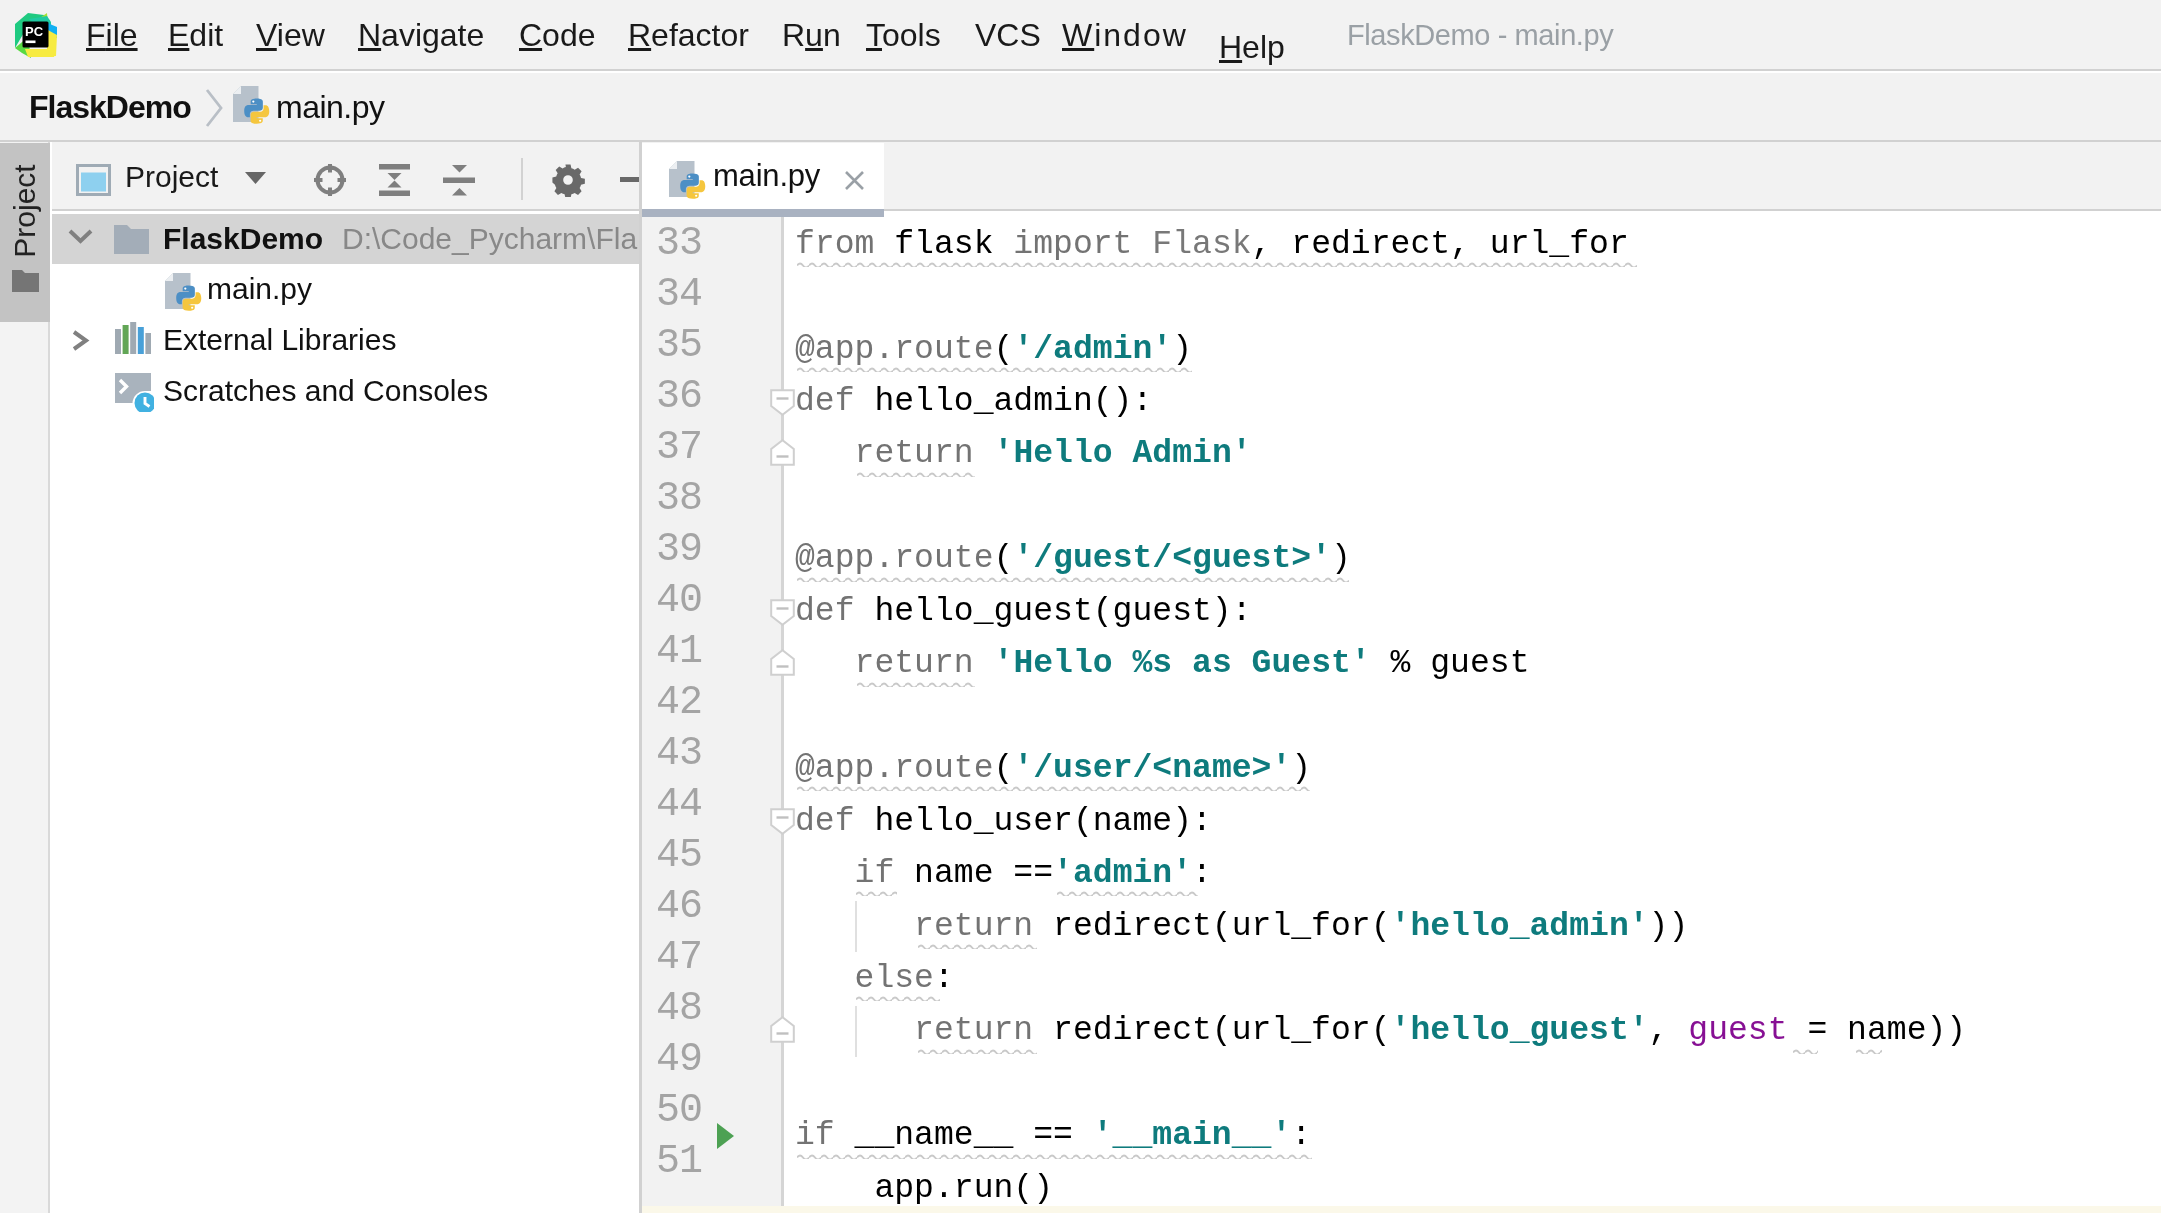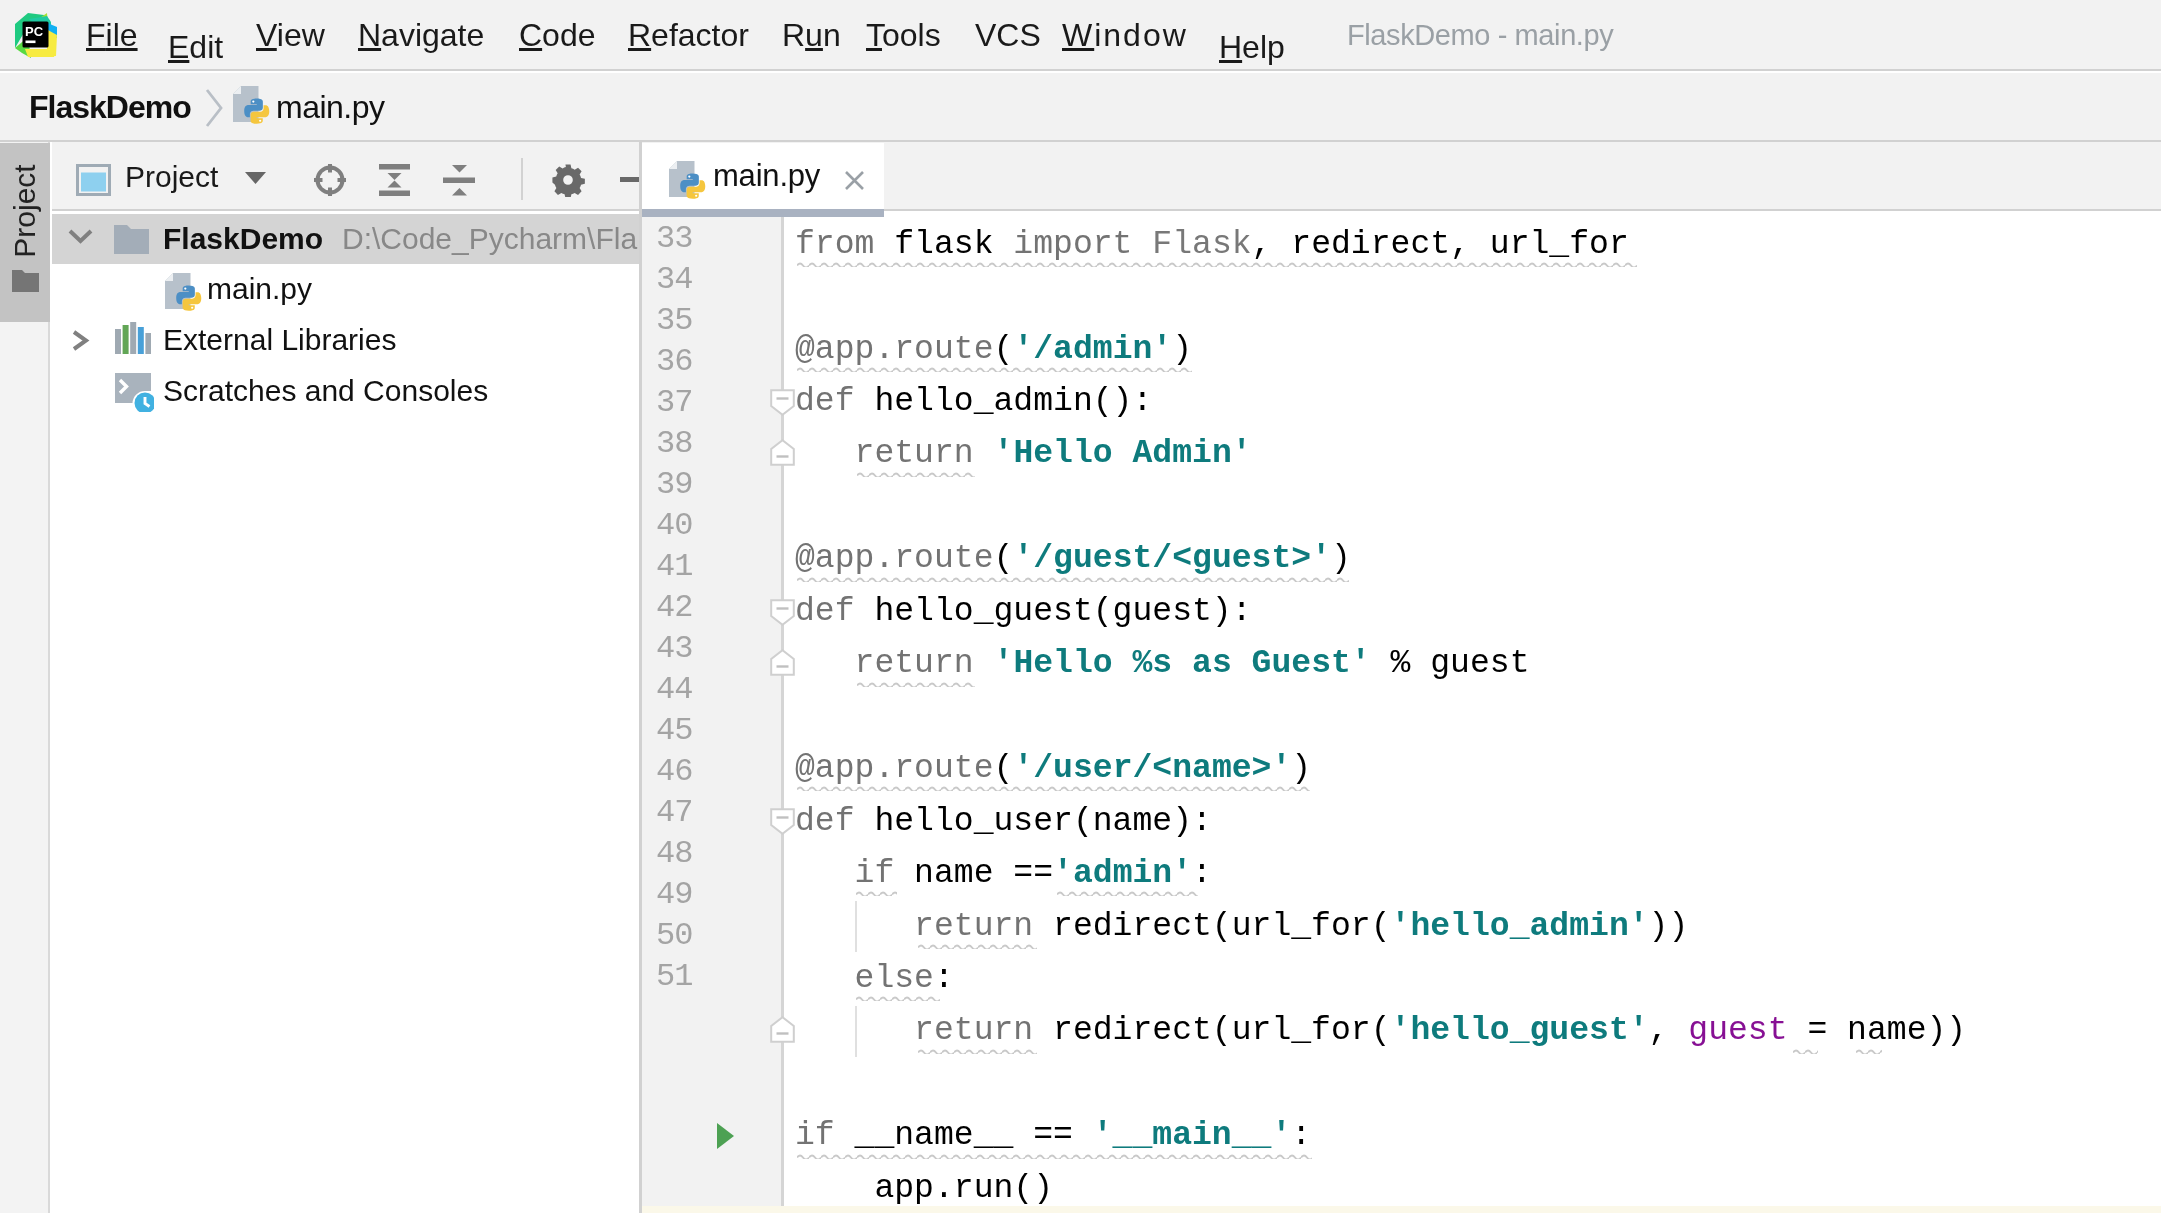--- a/index.html
+++ b/index.html
@@ -18,21 +18,21 @@
 <polygon points="15,8 33,5 37,11 37,22 28,22" fill="#1fc9a2"></polygon>
 <polygon points="31,11 43,16 43,27 33,28" fill="#11b0f2"></polygon>
 <polygon points="32,18 43,24 42,45 26,46 33,38" fill="#f7eb41"></polygon>
 <polygon points="1,37 14,26 17,47 8,42" fill="#59d943"></polygon>
 <polygon points="11,38 42,38 40,46 14,46" fill="#f7eb41"></polygon>
 <rect x="8.5" y="10.5" width="26" height="26" rx="1.5" fill="#000000"></rect>
 <text x="11" y="24.5" font-family="Liberation Sans,sans-serif" font-size="13" font-weight="bold" fill="#fff">PC</text>
 <rect x="11.5" y="29.5" width="10" height="2.6" fill="#fff"></rect>
 </svg>
 <div class="abs" style="left:86px;top:0;height:70px;line-height:70px;font-size:32px;color:#1a1a1a;text-decoration:underline;"><span style="text-decoration:underline;text-underline-offset:2px">F</span>ile</div>
-<div class="abs" style="left:168px;top:12px;height:70px;line-height:70px;font-size:32px;color:#1a1a1a;"><span style="text-decoration:underline;text-underline-offset:2px">E</span>dit</div>
+<div class="abs" style="left:168px;top:0;height:70px;line-height:70px;font-size:32px;color:#1a1a1a;"><span style="text-decoration:underline;text-underline-offset:2px">E</span>dit</div>
 <div class="abs" style="left:256px;top:0;height:86px;line-height:70px;font-size:32px;color:#1a1a1a;"><span style="text-decoration:underline;text-underline-offset:2px">V</span>iew</div>
 <div class="abs" style="left:358px;top:0;height:70px;line-height:70px;font-size:32px;color:#1a1a1a;text-align:center;"><span style="text-decoration:underline;text-underline-offset:2px">N</span>avigate</div>
 <div class="abs" style="left:519px;top:0;height:60px;line-height:70px;font-size:32px;color:#1a1a1a;"><span style="text-decoration:underline;text-underline-offset:2px">C</span>ode</div>
 <div class="abs" style="left:628px;top:0;height:70px;line-height:70px;font-size:32px;color:#1a1a1a;"><span style="text-decoration:underline;text-underline-offset:2px">R</span>efactor</div>
 <div class="abs" style="left:782px;top:0;height:70px;line-height:70px;font-size:32px;color:#1a1a1a;">R<span style="text-decoration:underline;text-underline-offset:2px">u</span>n</div>
 <div class="abs" style="left:866px;top:0;height:70px;line-height:70px;font-size:32px;color:#1a1a1a;"><span style="text-decoration:underline;text-underline-offset:2px">T</span>ools</div>
 <div class="abs" style="left:975px;top:0;height:70px;line-height:70px;font-size:32px;color:#1a1a1a;">VCS</div>
 <div class="abs" style="left:1062px;top:0;height:70px;line-height:70px;font-size:32px;color:#1a1a1a;letter-spacing:2px;"><span style="text-decoration:underline;text-underline-offset:2px">W</span>indow</div>
 <div class="abs" style="left:1219px;top:12px;height:70px;line-height:70px;font-size:32px;color:#1a1a1a;"><span style="text-decoration:underline;text-underline-offset:2px">H</span>elp</div>
 <div class="abs" style="left:1347px;top:0;height:70px;line-height:70px;font-size:29px;letter-spacing:-0.4px;color:#9aa0a5">FlaskDemo - main.py</div>
@@ -140,21 +140,21 @@
 <svg class="abs" style="left:668px;top:159px" width="38" height="42">
     <use href="#pyfile"></use>
   </svg>
 <div class="abs" style="left:713px;top:143px;height:66px;line-height:66px;font-size:31px;letter-spacing:-0.2px;color:#111">main.py</div>
 <svg class="abs" style="left:843px;top:169px" width="23" height="23" viewBox="0 0 23 23">
 <path d="M3 3 L20 20 M20 3 L3 20" stroke="#9aa0a6" stroke-width="2.6"></path>
   </svg>
 <div class="abs" style="left:642px;top:209px;width:242px;height:8px;background:#a9b2c1"></div>
 <div class="abs" style="left:642px;top:217px;width:140px;height:996px;background:#f2f2f2"></div>
 <div class="abs" style="left:781px;top:217px;width:2.5px;height:996px;background:#d5d5d5"></div>
-<pre class="abs" style="left:656px;top:217.65px;font-size:32px;line-height:41px;color:#a4a4a4;letter-spacing:-1px">33
+<pre class="abs" style="left:656px;top:217.65px;font-size:40px;line-height:51px;color:#a4a4a4;letter-spacing:-1px">33
 34
 35
 36
 37
 38
 39
 40
 41
 42
 43

